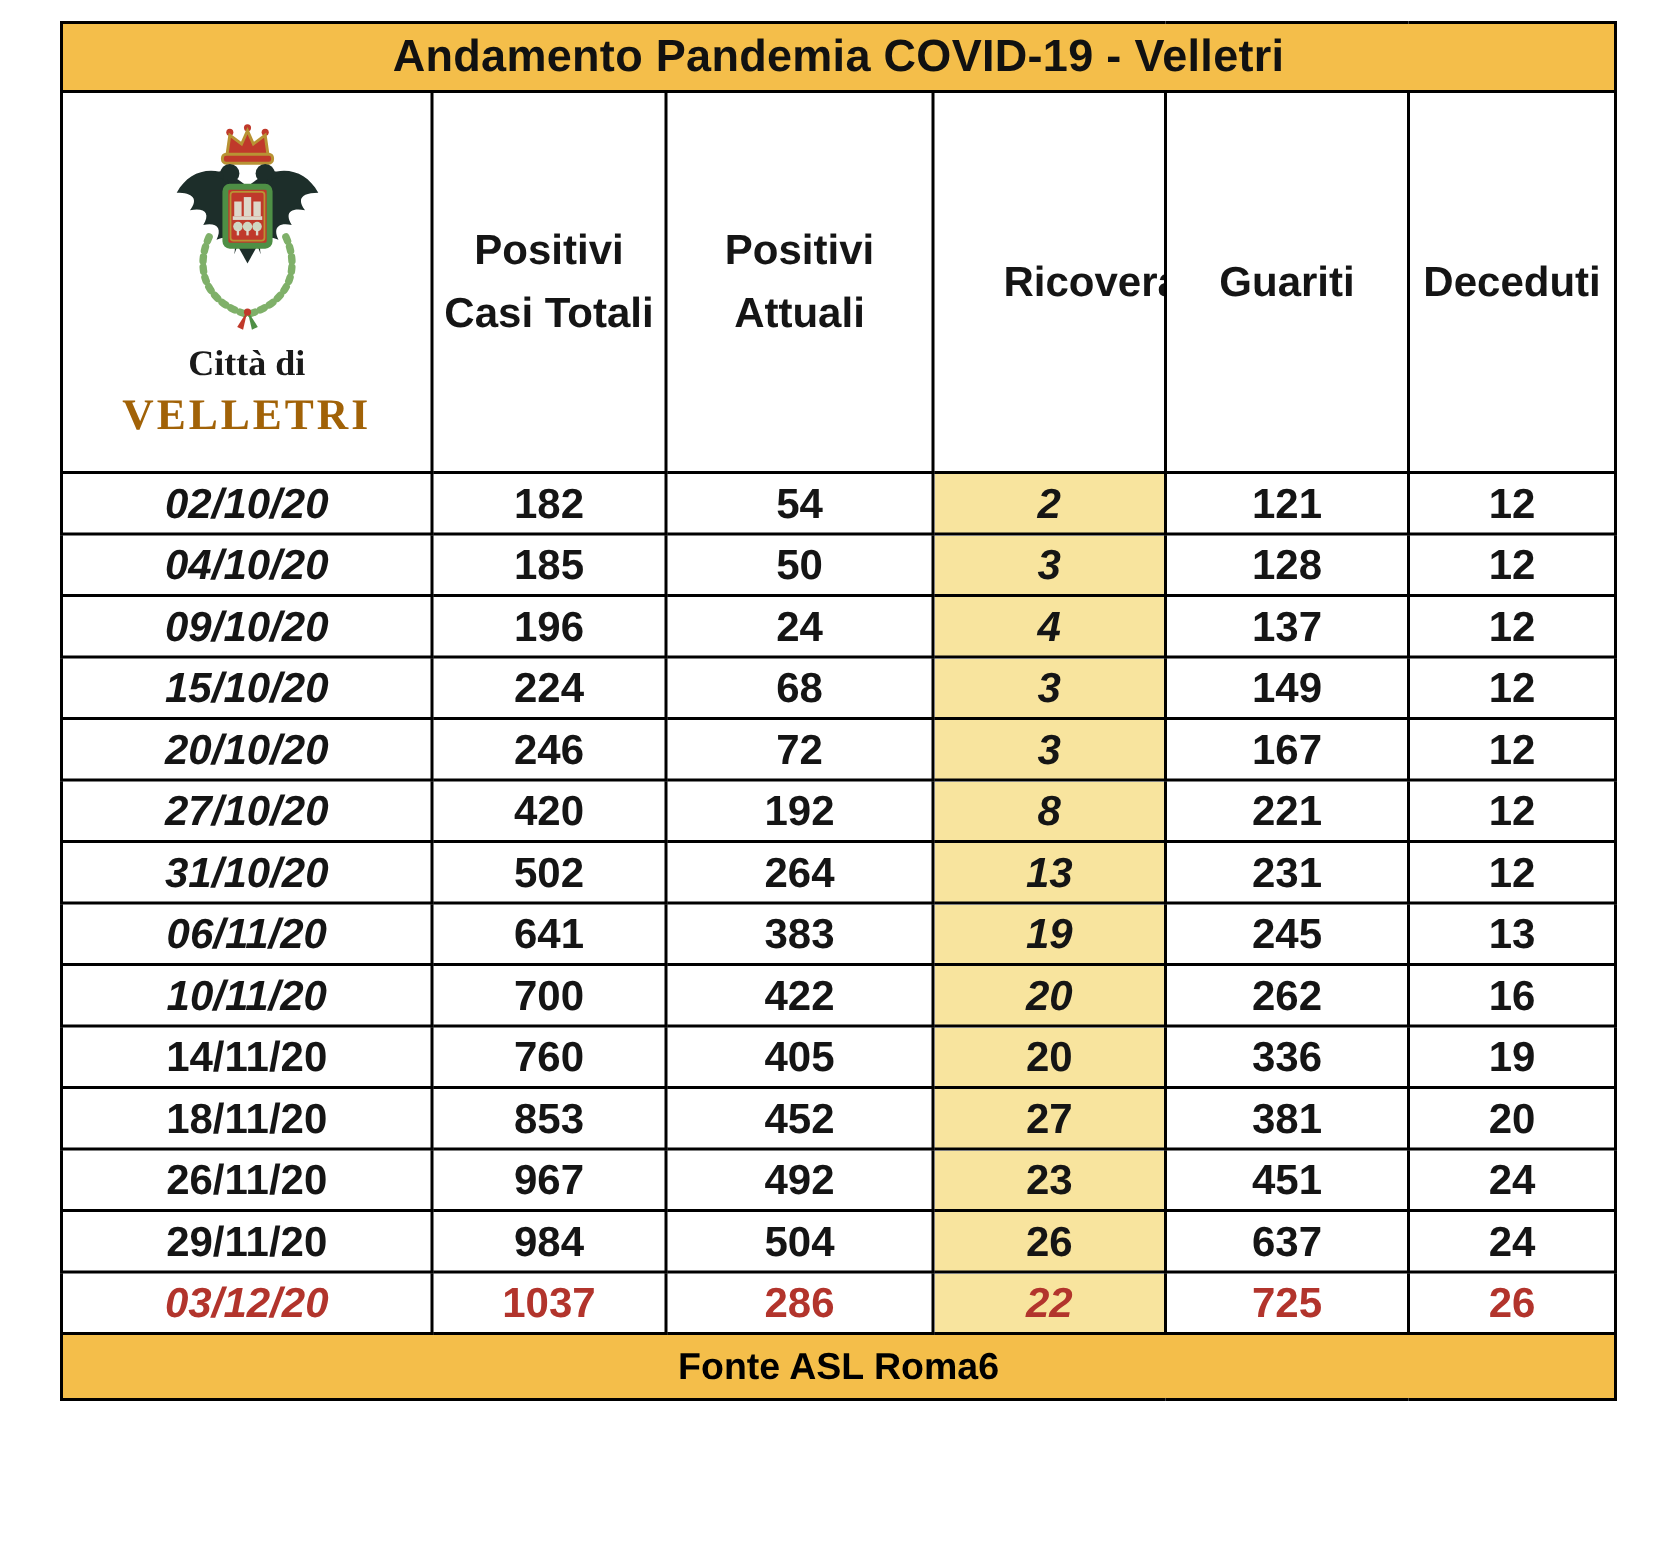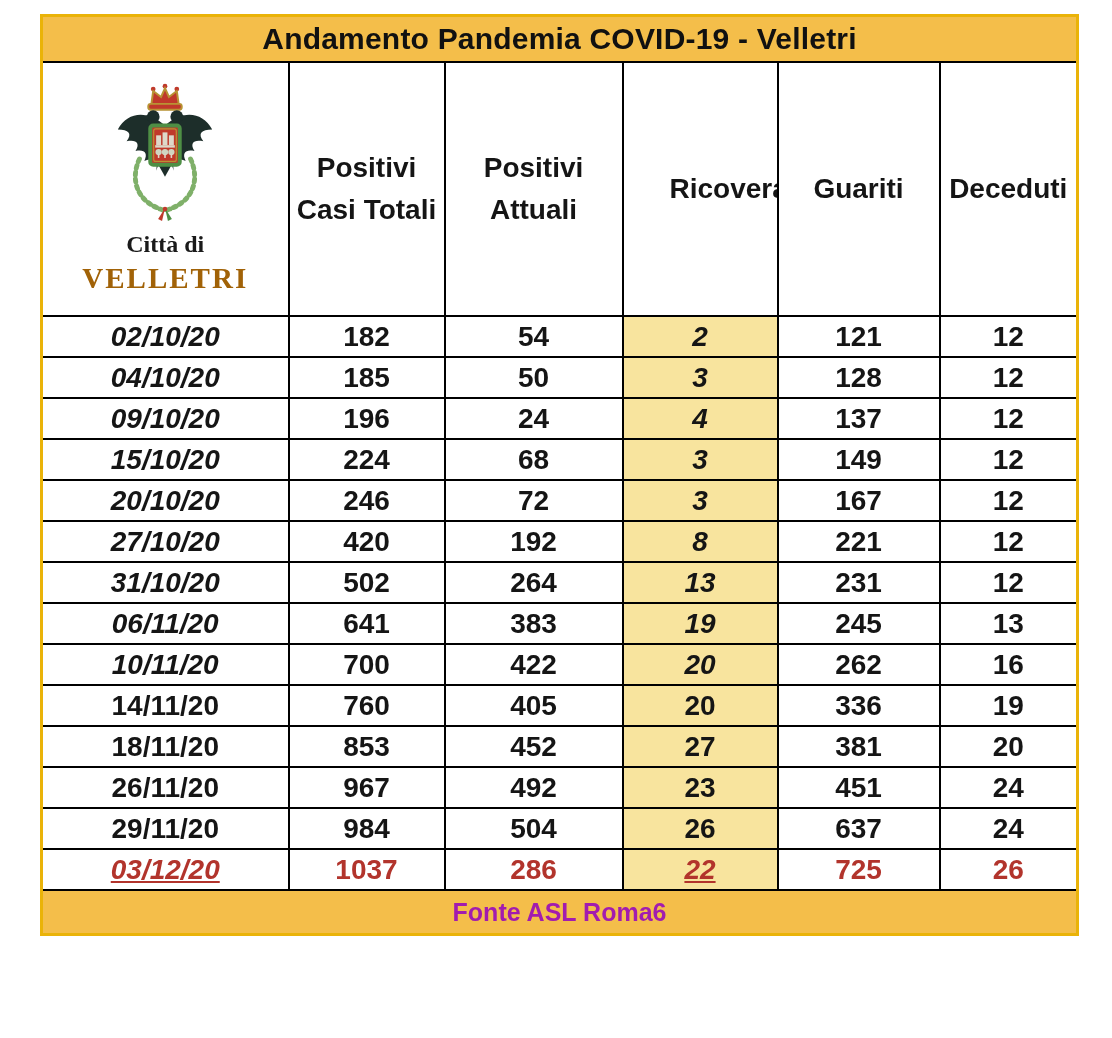--- a/index.html
+++ b/index.html
@@ -15,21 +15,21 @@
     background: #ffffff;
     overflow: hidden;
   }
   table.covid {
     position: absolute;
     left: 40px;
     top: 14px;
     width: 1036px;
     border-collapse: collapse;
     table-layout: fixed;
-    border: 3px solid #eab308;
+    border: 1px solid #eab308;
   }
   th, td {
     border: 2px solid #000;
     text-align: center;
     vertical-align: middle;
     padding: 0;
     color: #151515;
     overflow: hidden;
   }
   .title-bar {
@@ -57,27 +57,27 @@
     font-weight: 600;
   }
   tbody td.ric-col { background: #F8E49E; }
   tbody tr.italic td.date-col,
   tbody tr.italic td.ric-col { font-style: italic; }
   tbody tr.latest td {
     color: #B2342C;
     font-weight: 700;
   }
   tbody tr.latest td.date-col,
-  tbody tr.latest td.ric-col { font-style: italic; text-decoration: underline; }
+  tbody tr.latest td.ric-col { font-style: italic; }
   .footer-bar {
     background: #F4BE4A;
     height: 42px;
     font-size: 25px;
     font-weight: 600;
-    color: #a21caf;
+    color: #000000;
   }
   .logo-wrap {
     display: flex;
     flex-direction: column;
     align-items: center;
     justify-content: center;
     gap: 2px;
   }
   .crest { line-height: 0; }
   .citta {

